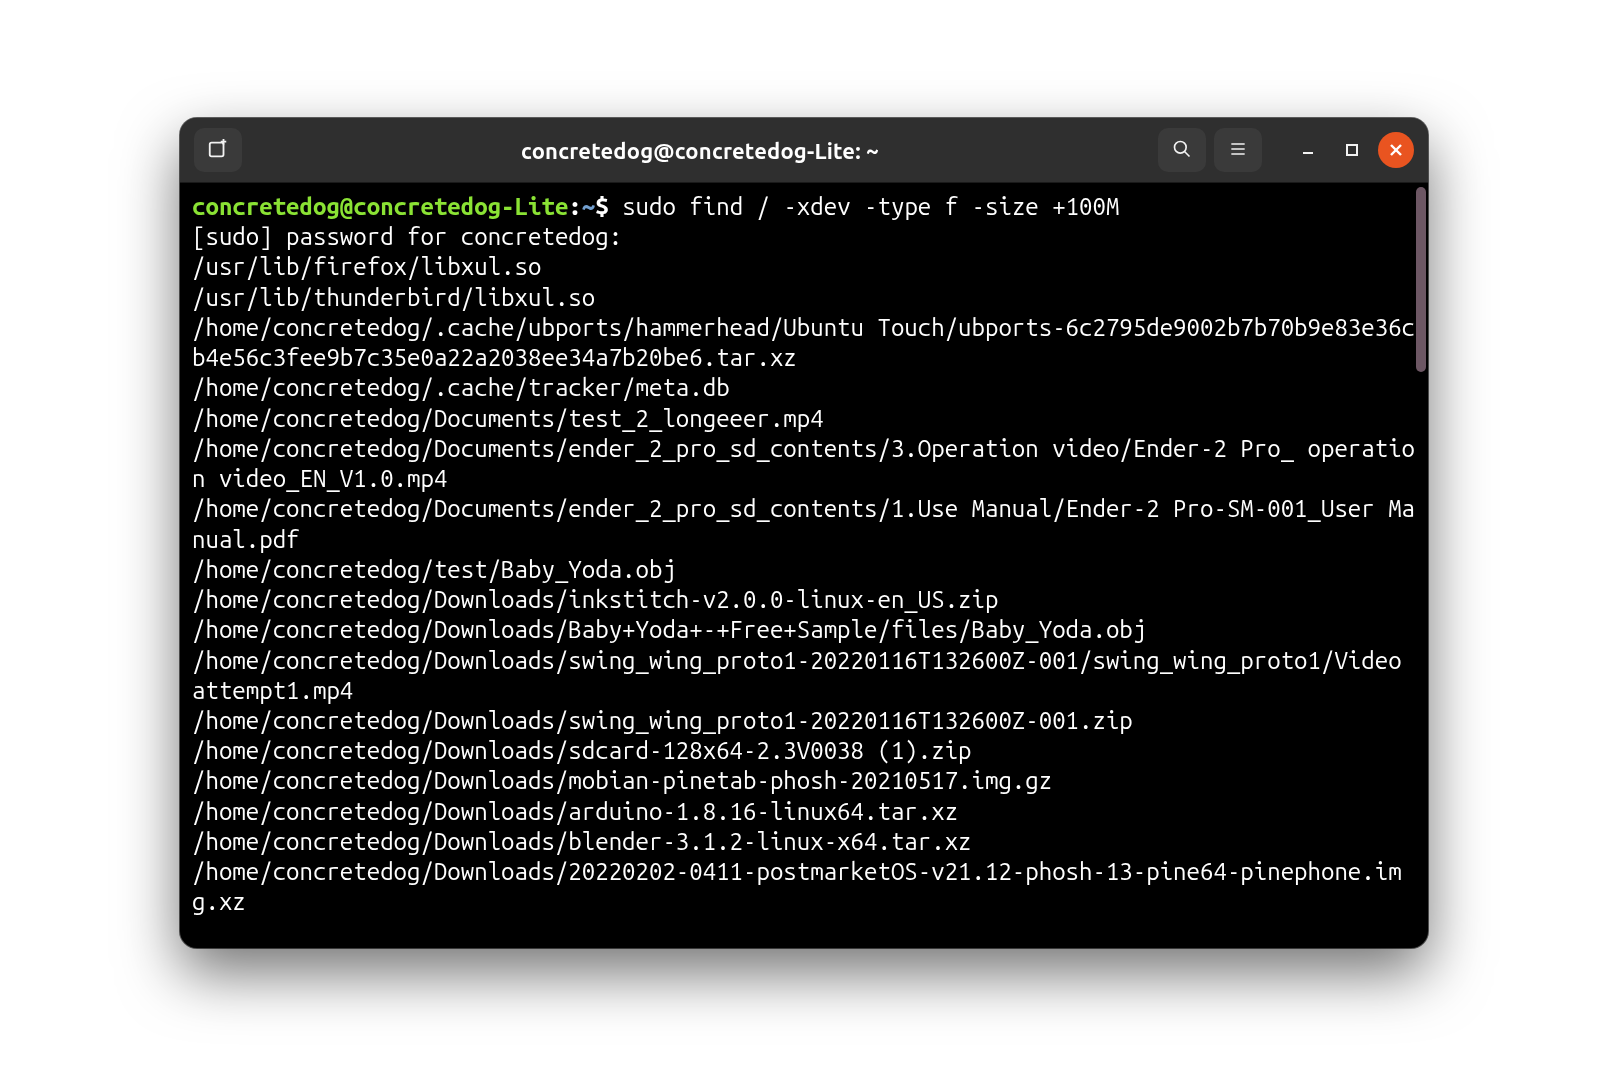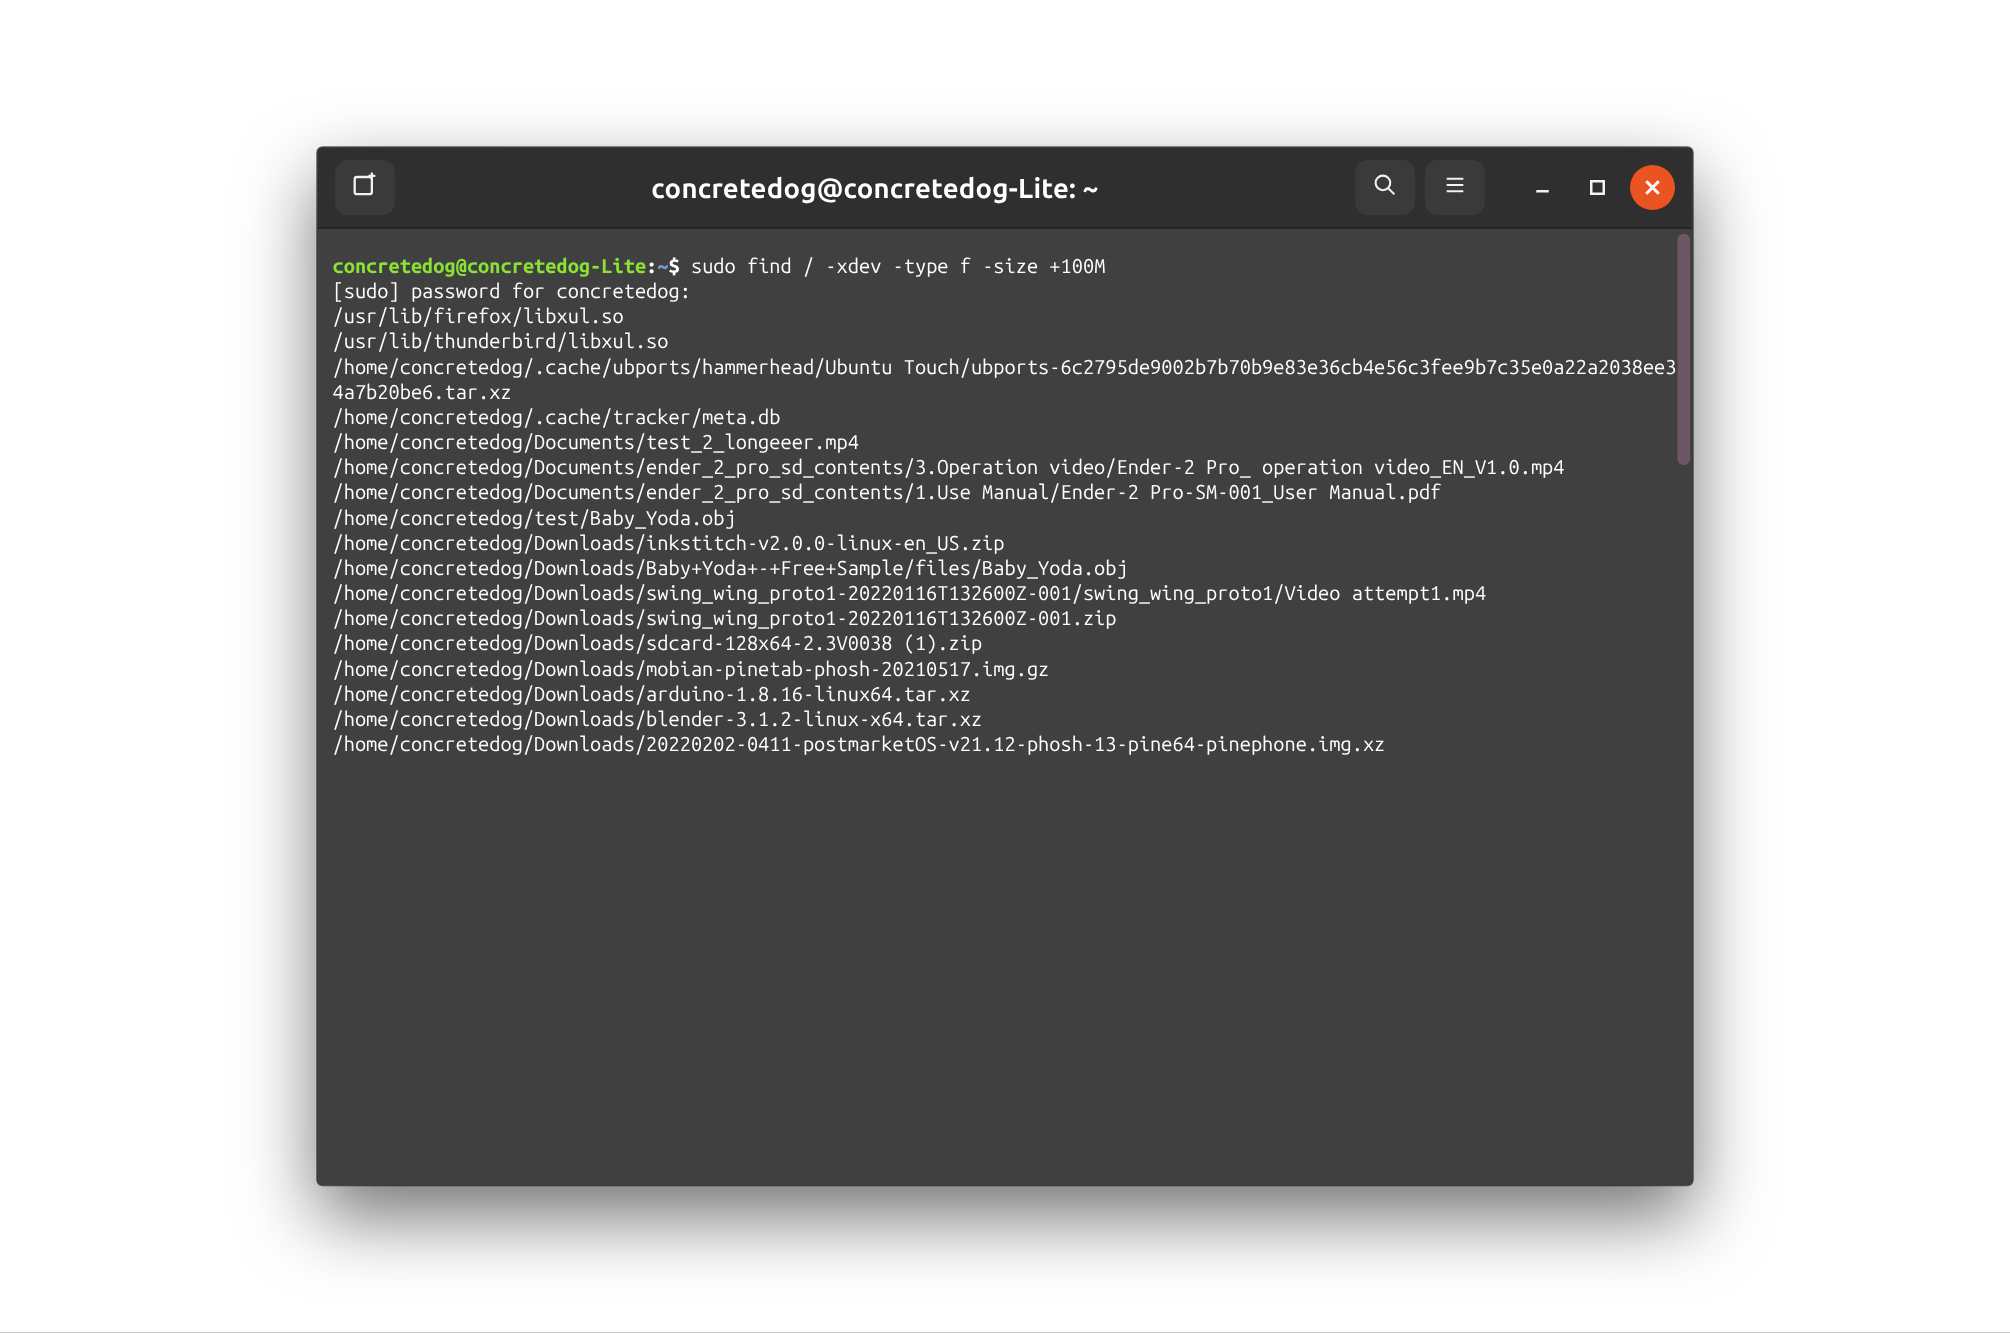--- a/index.html
+++ b/index.html
@@ -12,23 +12,23 @@
   }
   .stage {
     position: relative;
     width: 1608px;
     height: 1066px;
     display: flex;
     align-items: center;
     justify-content: center;
   }
   .window {
-    width: 1100px;
+    width: 1248px;
     height: 830px;
-    border-radius: 4px;
+    border-radius: 17px;
     background: #2c2c2c;
     box-shadow: 0 25px 60px rgba(0,0,0,0.55), 0 0 0 1px rgba(0,0,0,0.6);
     overflow: hidden;
     display: flex;
     flex-direction: column;
     position: relative;
   }
   
   .titlebar {
     height: 64px;
@@ -77,24 +77,24 @@
   .win-btn svg { display:block; }
   .win-close {
     background: #e95420;
     color: #ffffff;
   }
   .spacer-12 { width: 12px; }
 
   
   .terminal {
     flex: 1;
-    background: #404040;
-    padding: 20px 12px 10px 12px;
+    background: #000000;
+    padding: 9px 12px 10px 12px;
     color: #ffffff;
-    font-size: 16px;
+    font-size: 24px;
     line-height: 1.26;
     position: relative;
     overflow: hidden;
   }
   .terminal pre {
     margin: 0;
     white-space: pre-wrap;
     word-break: break-all;
     font-family: inherit;
   }

